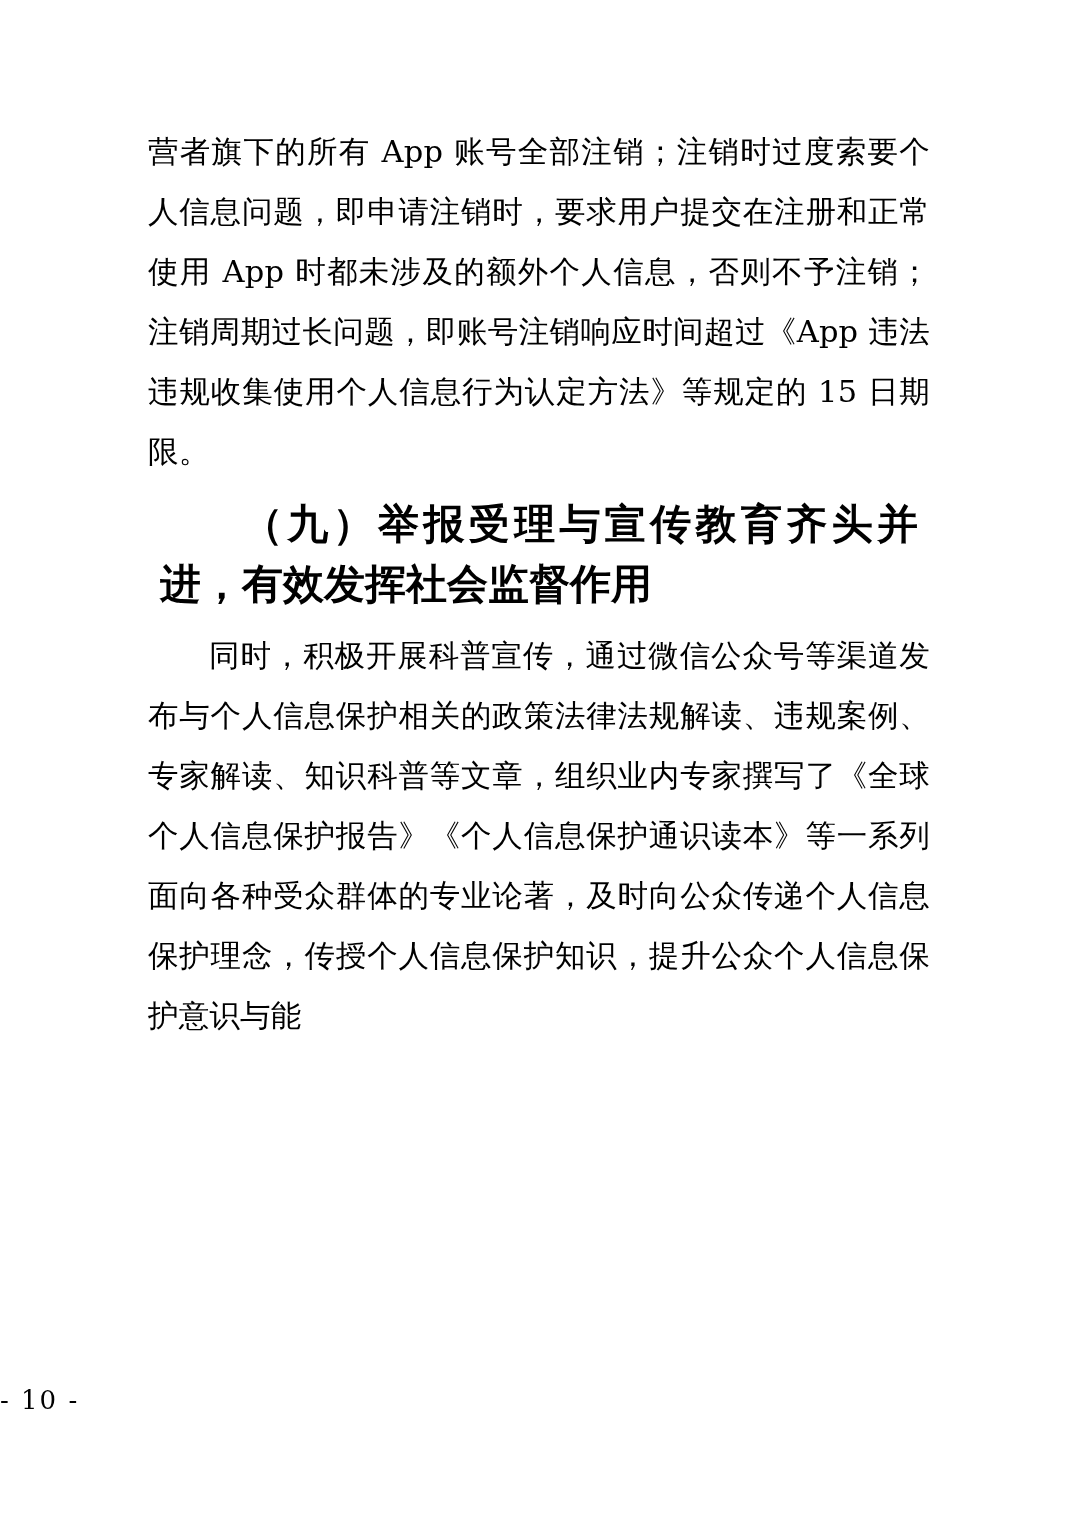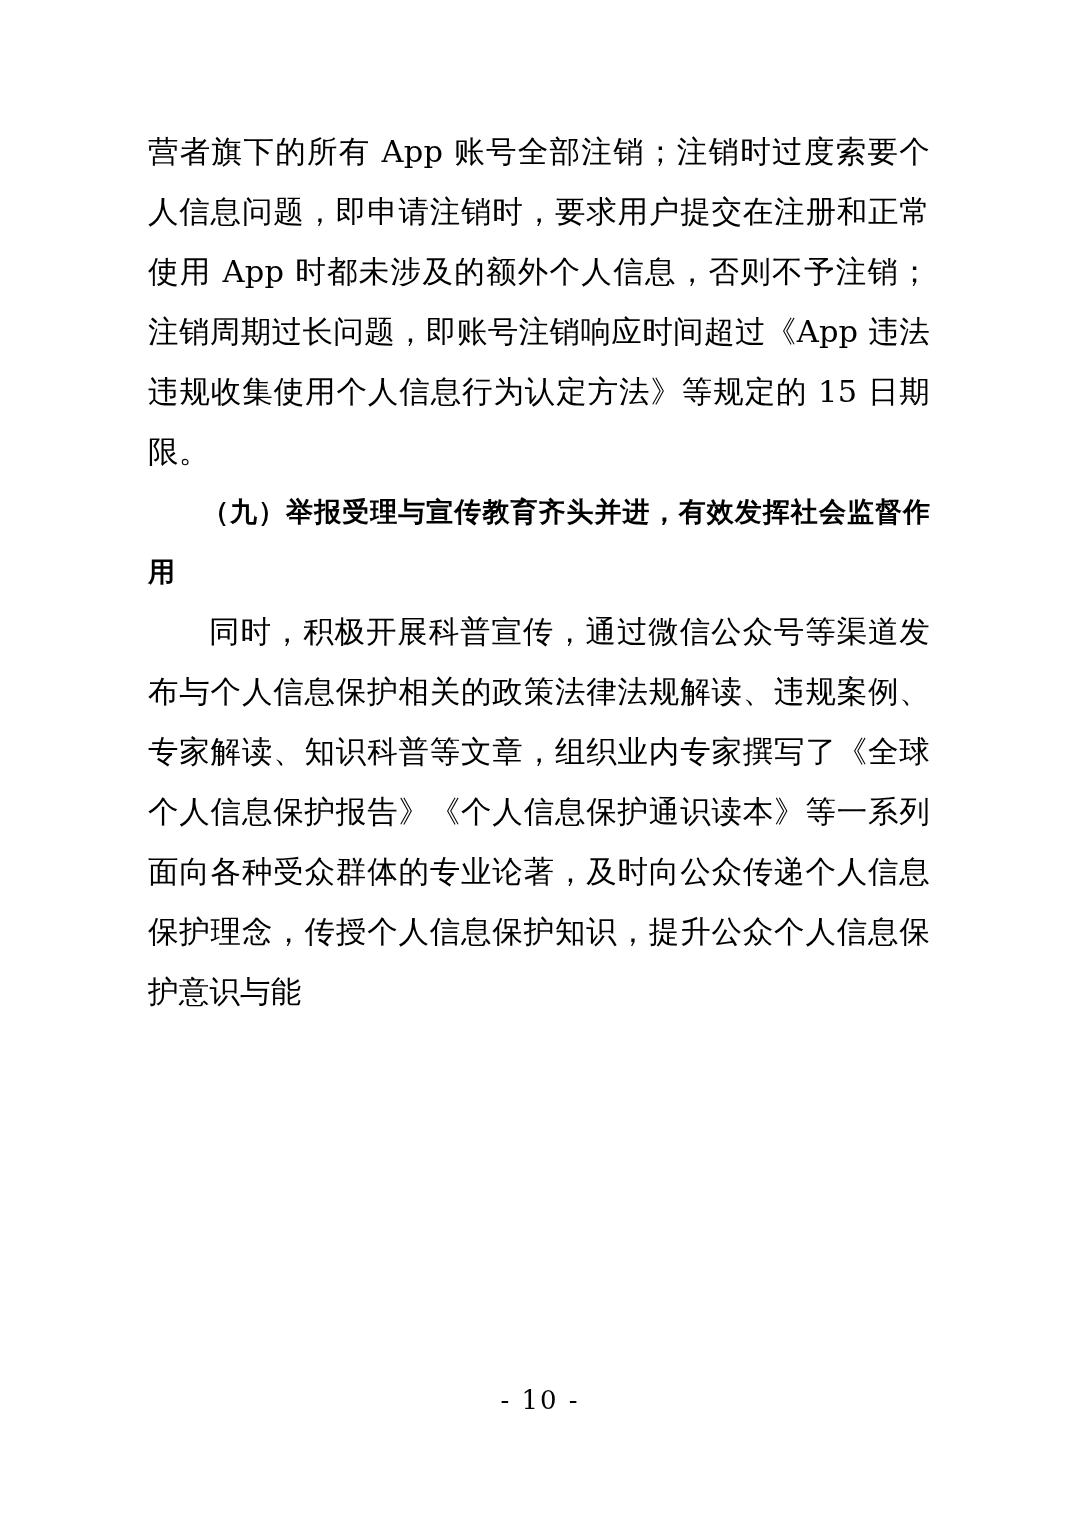--- a/index.html
+++ b/index.html
@@ -34,34 +34,34 @@
     font-size: 30.5px;
     line-height: 60px;
     text-align: justify;
     text-justify: inter-ideograph;
     letter-spacing: 0.2px;
   }
   p.para.indent {
     text-indent: 2em;
   }
   .heading {
-    margin: 0;
-    font-size: 27px;
+    margin: 12px;
+    font-size: 41px;
     line-height: 60px;
     font-weight: bold;
     text-align: justify;
     text-justify: inter-ideograph;
     text-indent: 2em;
   }
   .footer {
     position: absolute;
     left: 0;
     top: 1385px;
     width: 1080px;
-    text-align: center;
+    text-align: left;
     font-size: 26px;
     font-family: "DejaVu Serif", "Liberation Serif", serif;
     letter-spacing: 2px;
   }
   .justify-block {
     text-align: justify;
     text-justify: inter-ideograph;
   }
 </style>
 </head>

